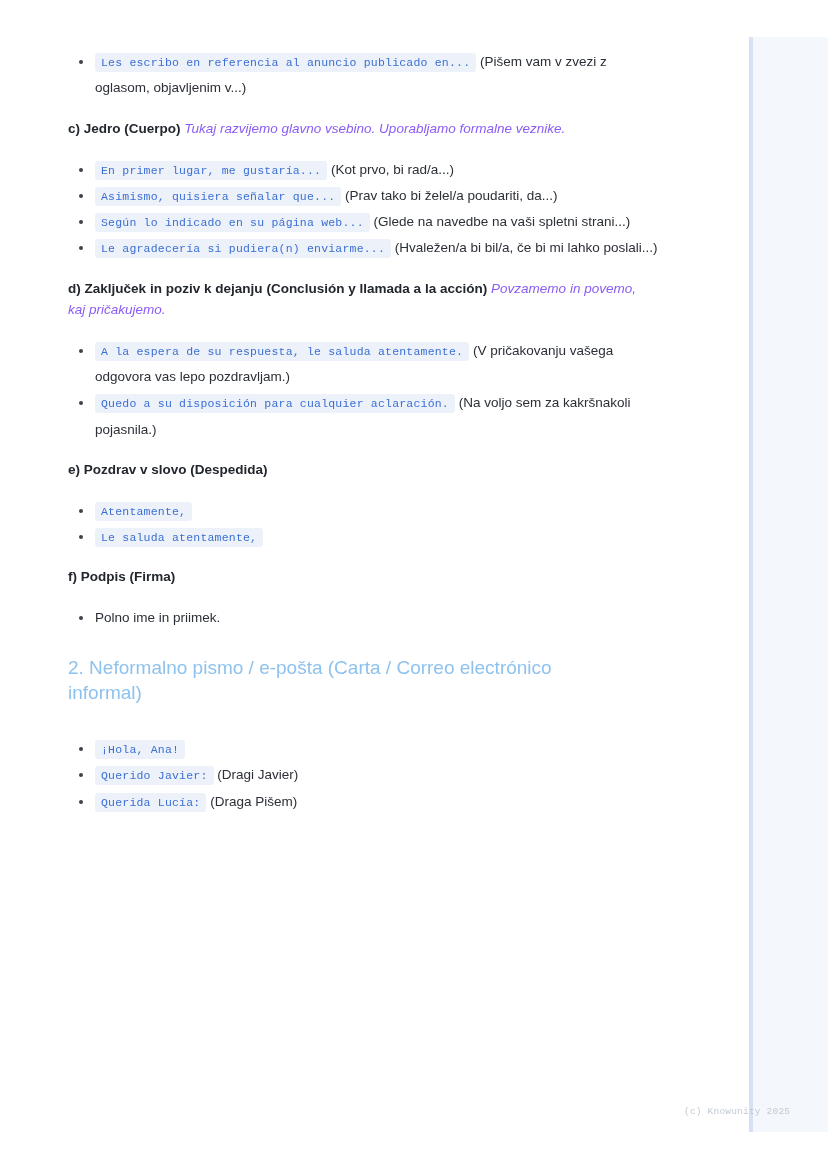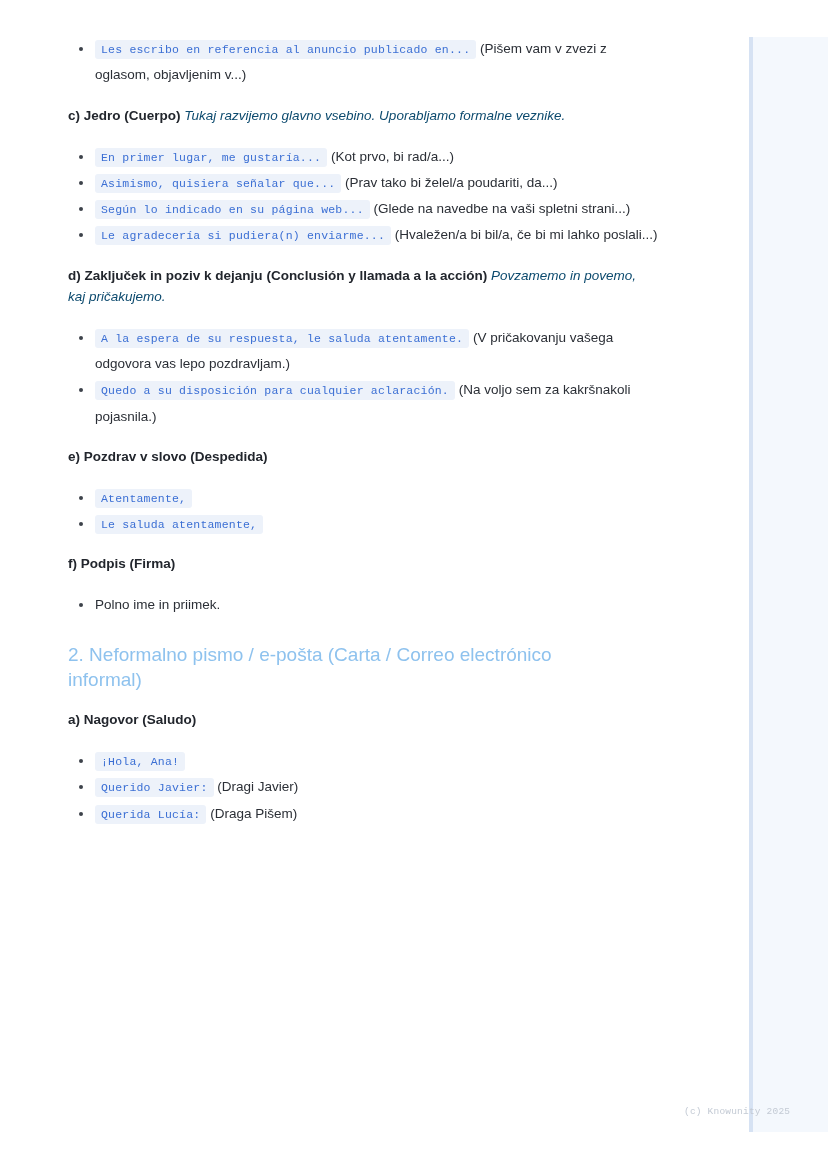--- a/index.html
+++ b/index.html
@@ -26,39 +26,39 @@
     height: 1095px;
     background: #f4f8fd;
     border-left: 4px solid #d6e2f3;
     box-sizing: border-box;
   }
 
   
   #doc {
     position: absolute;
     left: 0px;
-    top: 0px;
+    top: 13px;
     width: 700px;
     padding: 36px 0 0 68px;
     box-sizing: border-box;
   }
 
   .section-heading {
     font-size: 13.5px;
     line-height: 1.55;
     font-weight: bold;
     color: #22262d;
     margin: 0 0 4px 0;
     text-align: justify;
     width: 568px;
   }
   .section-heading .italic-note {
     font-weight: normal;
     font-style: italic;
-    color: #0c4a6e;
+    color: #8b5cf6;
   }
 
   .big-heading {
     font-size: 19px;
     line-height: 1.35;
     font-weight: normal;
     color: #8ec2ee;
     width: 545px;
     margin: 0;
   }
@@ -152,21 +152,20 @@
     </ul>
     <div class="sp-a"></div>
     <p class="section-heading"><span>f) Podpis (Firma)</span></p>
     <div class="sp-b"></div>
     <ul class="bullets">
       <li><span class="gloss">Polno ime in priimek.</span></li>
     </ul>
     <div class="sp-c"></div>
     <p class="big-heading">2. Neformalno pismo / e-pošta (Carta / Correo electrónico informal)</p>
     <div class="sp-a"></div>
-    <p class="section-heading"><span>a) Nagovor (Saludo)</span></p>
     <div class="sp-b"></div>
     <ul class="bullets">
       <li><code class="chip">¡Hola, Ana!</code></li>
       <li><code class="chip">Querido Javier:</code> <span class="gloss">(Dragi Javier)</span></li>
       <li><code class="chip">Querida Lucía:</code> <span class="gloss">(Draga Pišem)</span></li>
     </ul>
   </div>
 
 <div id="watermark">(c) Knowunity 2025</div>
 

